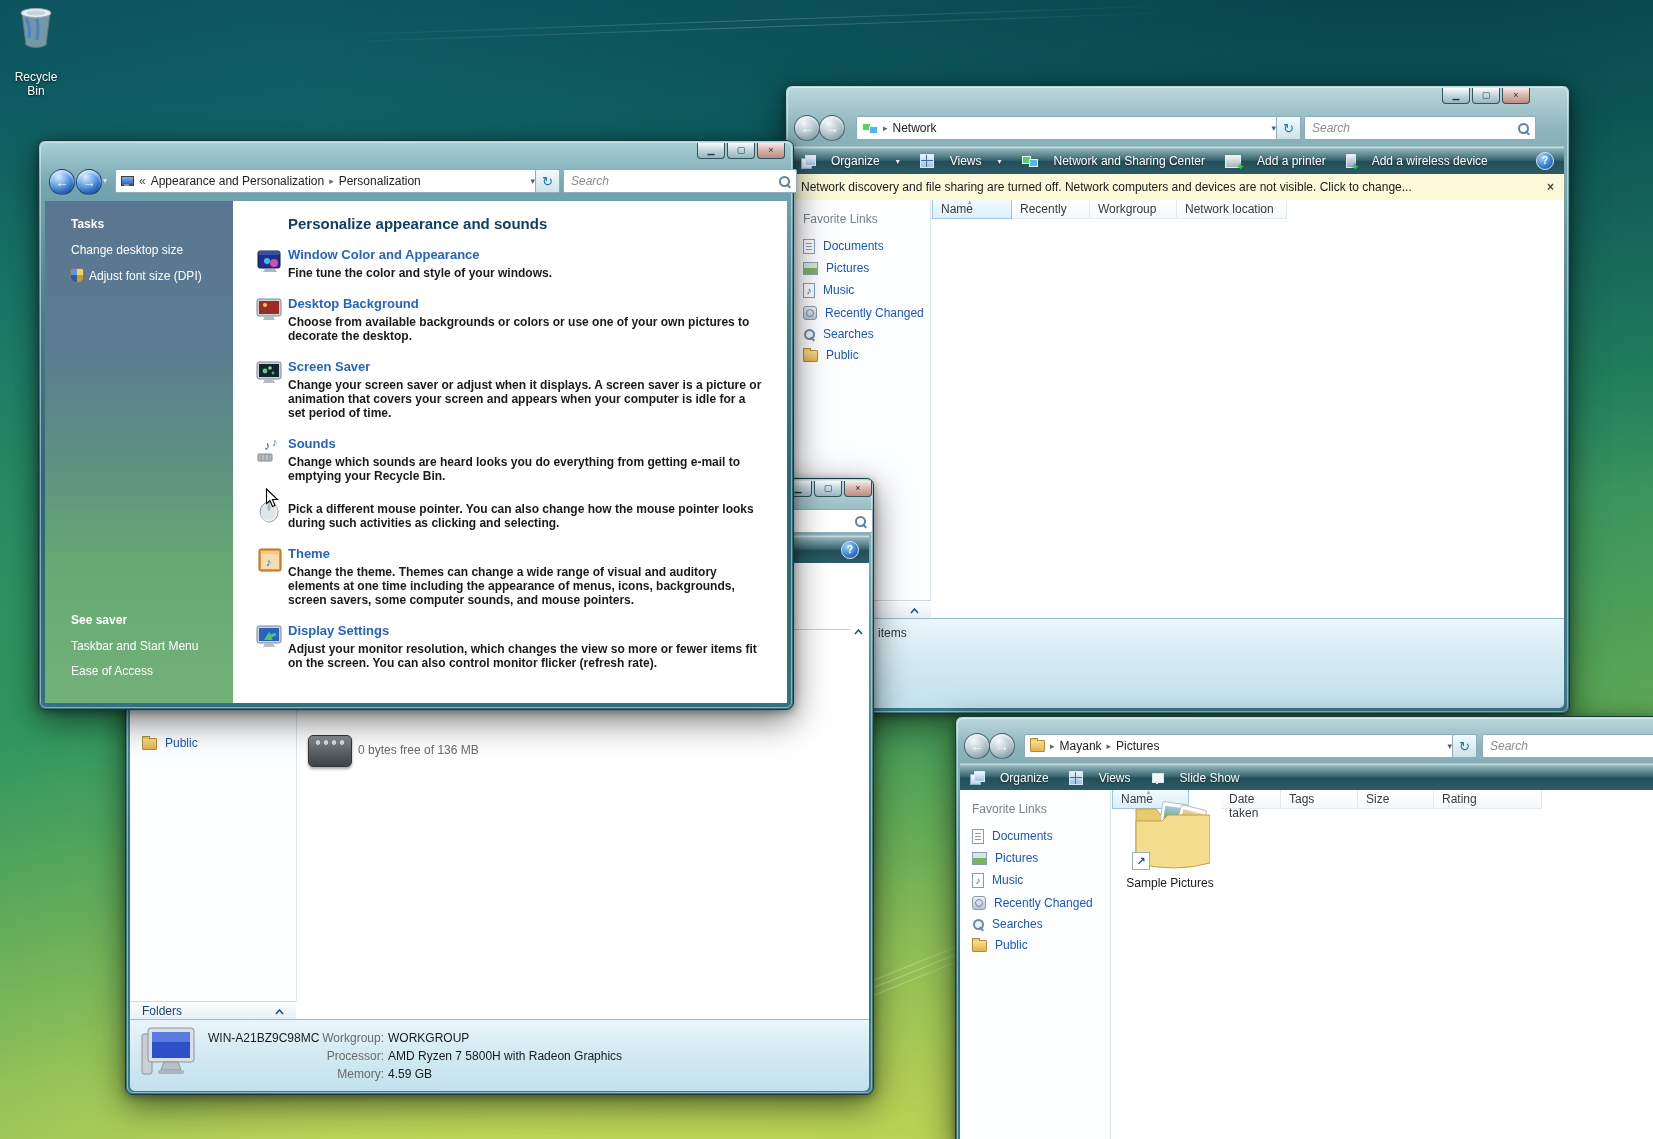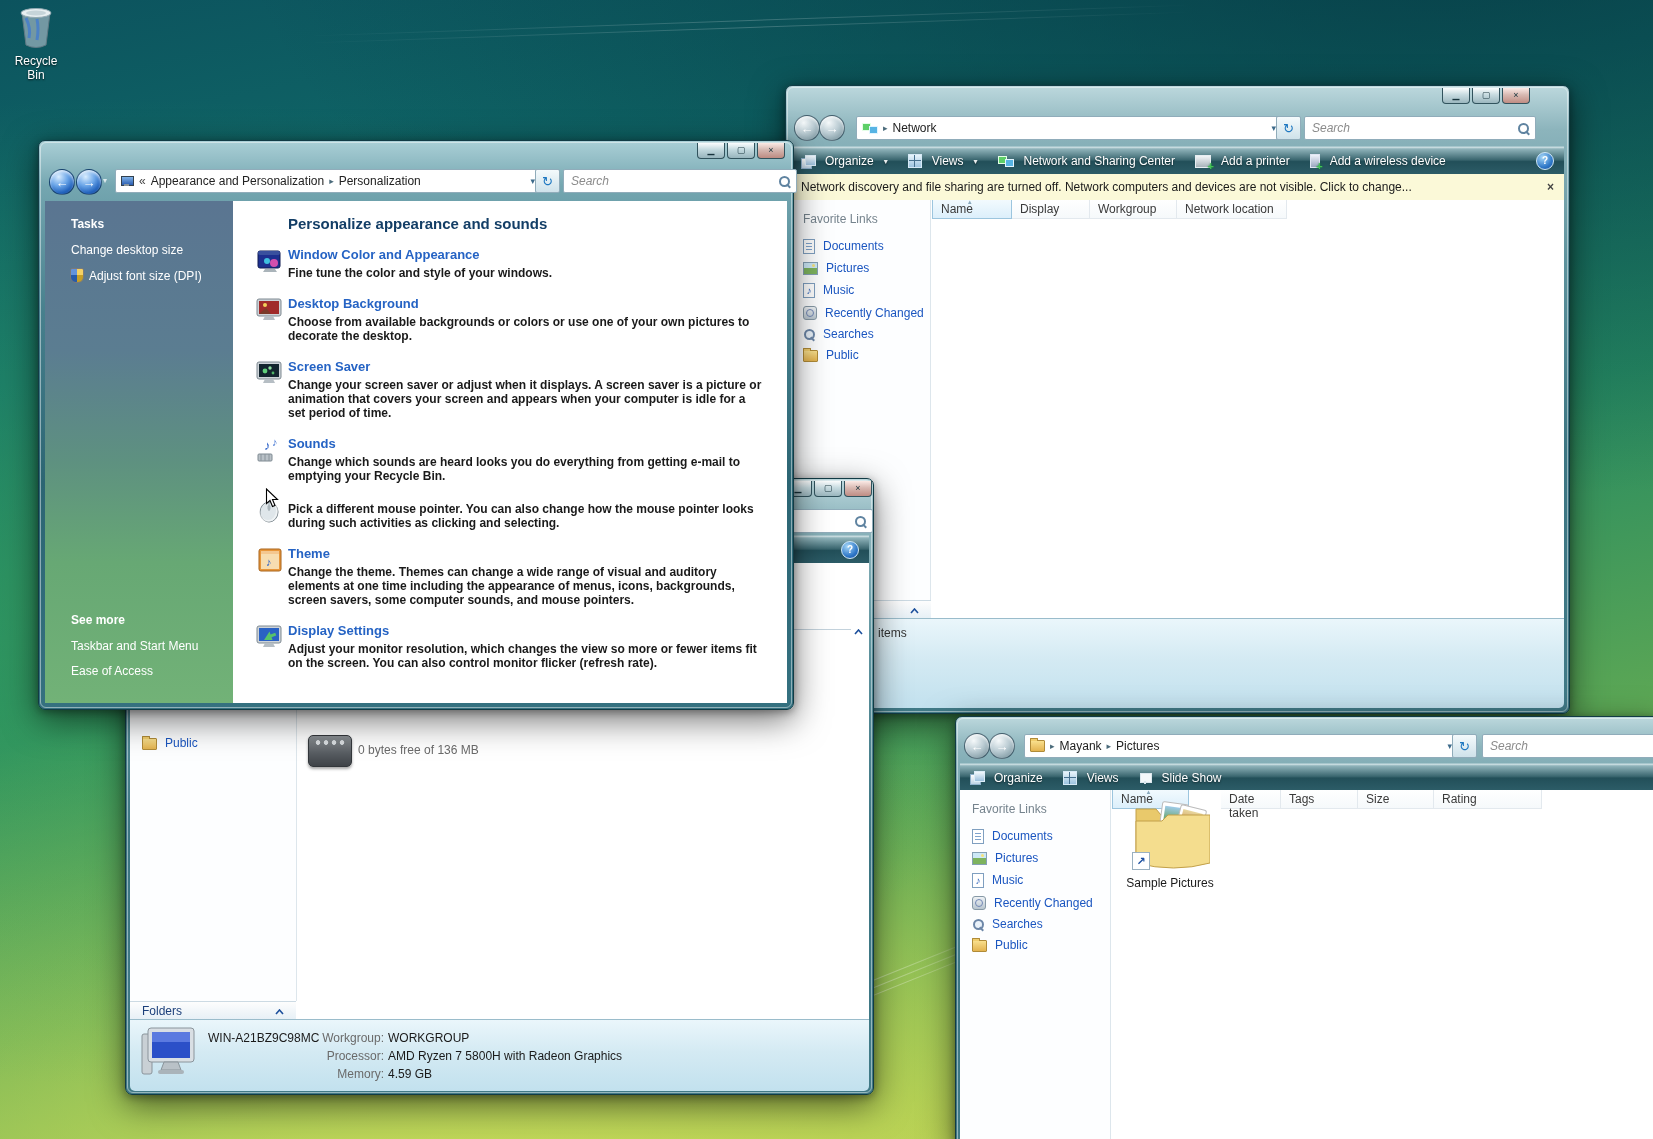--- a/index.html
+++ b/index.html
@@ -37,21 +37,21 @@
   .searchbox{position:absolute;background:#fff;border:1px solid #90acba;border-radius:2px;display:flex;align-items:center;padding:0 5px;gap:40px;}
   .searchbox input{border:none;outline:none;flex:1;min-width:0;background:transparent;font-family:"Liberation Sans",sans-serif;
     font-size:12px;color:#333;}
   .searchbox input::placeholder{font-style:italic;color:#8b8b8b;}
   .mag{flex:none;position:relative;width:13px;height:13px;}
   .mag::before{content:"";position:absolute;left:1px;top:1px;width:7px;height:7px;border:2px solid #5f83a0;border-radius:50%;}
   .mag::after{content:"";position:absolute;right:0;bottom:1px;width:5px;height:2px;background:#5f83a0;transform:rotate(45deg);}
   .cmdbar{position:absolute;display:flex;align-items:center;color:#fff;font-size:12px;
     background:linear-gradient(180deg,#d8e7ea 0%,#8fb3ba 7%,#3a666f 46%,#224f59 52%,#2d5d68 100%);
     border-top:1px solid #a6c6cc;border-bottom:1px solid #173e48;text-shadow:0 1px 2px rgba(0,0,0,.5);}
-  .tbtn{display:flex;align-items:center;gap:10px;padding:0 10px;height:100%;cursor:default;}
+  .tbtn{display:flex;align-items:center;gap:16px;padding:0 10px;height:100%;cursor:default;}
   .tbtn .dd{font-size:8px;opacity:.9;}
   .notify{position:absolute;background:#fbf9d8;border-bottom:1px solid #d9d4a5;color:#1a1a1a;font-size:12px;
     display:flex;align-items:center;padding:0 10px;text-shadow:none;}
   .notify .x{margin-left:auto;color:#444;font-weight:bold;cursor:default;}
   .pane-white{position:absolute;background:#fff;}
   .navpane{position:absolute;background:#fdfeff;border-right:1px solid #dde6ec;padding:12px 0 0 12px;box-sizing:border-box;}
   .favhdr{color:#75838d;margin-bottom:13px;}
   .navrow{display:flex;align-items:center;gap:8px;line-height:13px;margin-bottom:8px;color:#1b56c0;cursor:default;}
   .foldersband{position:absolute;display:flex;align-items:center;justify-content:space-between;padding:0 12px;box-sizing:border-box;
     background:linear-gradient(#fdfdfd,#e7f0f6);border-top:1px solid #ccdae3;color:#1c3f7a;}
@@ -113,21 +113,21 @@
   .taskpane .lnk{margin-bottom:11px;cursor:default;}
   .pmain{position:absolute;background:#fff;font-weight:bold;}
   .pheading{position:absolute;left:55px;top:14px;font-size:15px;color:#133e66;}
   .plist{position:absolute;left:23px;top:46px;right:22px;}
   .pitem{display:grid;grid-template-columns:32px 1fr;margin-bottom:16px;}
   .pitem .ic{width:28px;height:28px;position:relative;}
   .pitem .ttl{color:#2563c4;font-size:13px;line-height:16px;cursor:default;}
   .pitem .dsc{color:#1a1a1a;font-size:12px;line-height:14px;margin-top:3px;}
   .cursor{position:absolute;z-index:99;pointer-events:none;}
   .rbin{position:absolute;left:8px;top:4px;width:56px;text-align:center;color:#fff;cursor:default;}
-  .rbin .lbl{margin-top:1px;text-shadow:0 1px 2px rgba(0,0,0,.8);}
+  .rbin .lbl{margin-top:17px;text-shadow:0 1px 2px rgba(0,0,0,.8);}
 </style>
 </head>
 <body>
 
 <div class="desktop">
   <div class="streak" style="left:120px;top:940px;width:520px;transform:rotate(-16deg);">
       <div></div>
       <div></div>
       <div></div>
     </div>
@@ -226,21 +226,21 @@
           <span class="i i-searches"></span>
           <span>Searches</span>
         </div>
       <div class="navrow">
           <span class="i i-folder"></span>
           <span>Public</span>
         </div>
     </div>
     <div class="colhdr" style="left:146px;top:114px;">
       <div class="col sel" style="width:80px;"><span class="sortmark">▴</span><span>Name</span></div>
-      <div class="col" style="width:78px;"><span>Display</span></div>
+      <div class="col" style="width:78px;"><span>Recently</span></div>
       <div class="col" style="width:87px;"><span>Workgroup</span></div>
       <div class="col" style="width:110px;"><span>Network location</span></div>
     </div>
     <div class="foldersband" style="left:5px;top:514px;width:140px;height:18px;">
       <span>Folders</span>
       <span class="chev"><svg width="9" height="6">
             <path d="M1 5 L4.5 1 L8 5" stroke="#1c4f9c" fill="none" stroke-width="1.6"></path>
           </svg></span>
     </div>
     <div class="detpane" style="left:5px;top:532px;width:773px;height:89px;">
@@ -417,21 +417,21 @@
       <span class="mag"></span>
     </div>
     <div class="taskpane" style="left:6px;top:60px;width:188px;height:502px;">
       <div class="hdr">Tasks</div>
       <div class="lnk">Change desktop size</div>
       <div class="lnk" style="display:flex;align-items:center;gap:5px;margin-left:-17px;padding-left:16px;">
         <span class="i-shield"></span>
         <span>Adjust font size (DPI)</span>
       </div>
       <div style="position:absolute;left:26px;top:412px;right:10px;">
-        <div class="hdr">See more</div>
+        <div class="hdr">See saver</div>
         <div class="lnk">Taskbar and Start Menu</div>
         <div class="lnk">Ease of Access</div>
       </div>
     </div>
     <div class="pmain" style="left:194px;top:60px;width:554px;height:502px;">
       <div class="pheading">Personalize appearance and sounds</div>
       <div class="plist">
 
         <div class="pitem">
           <span class="ic">

